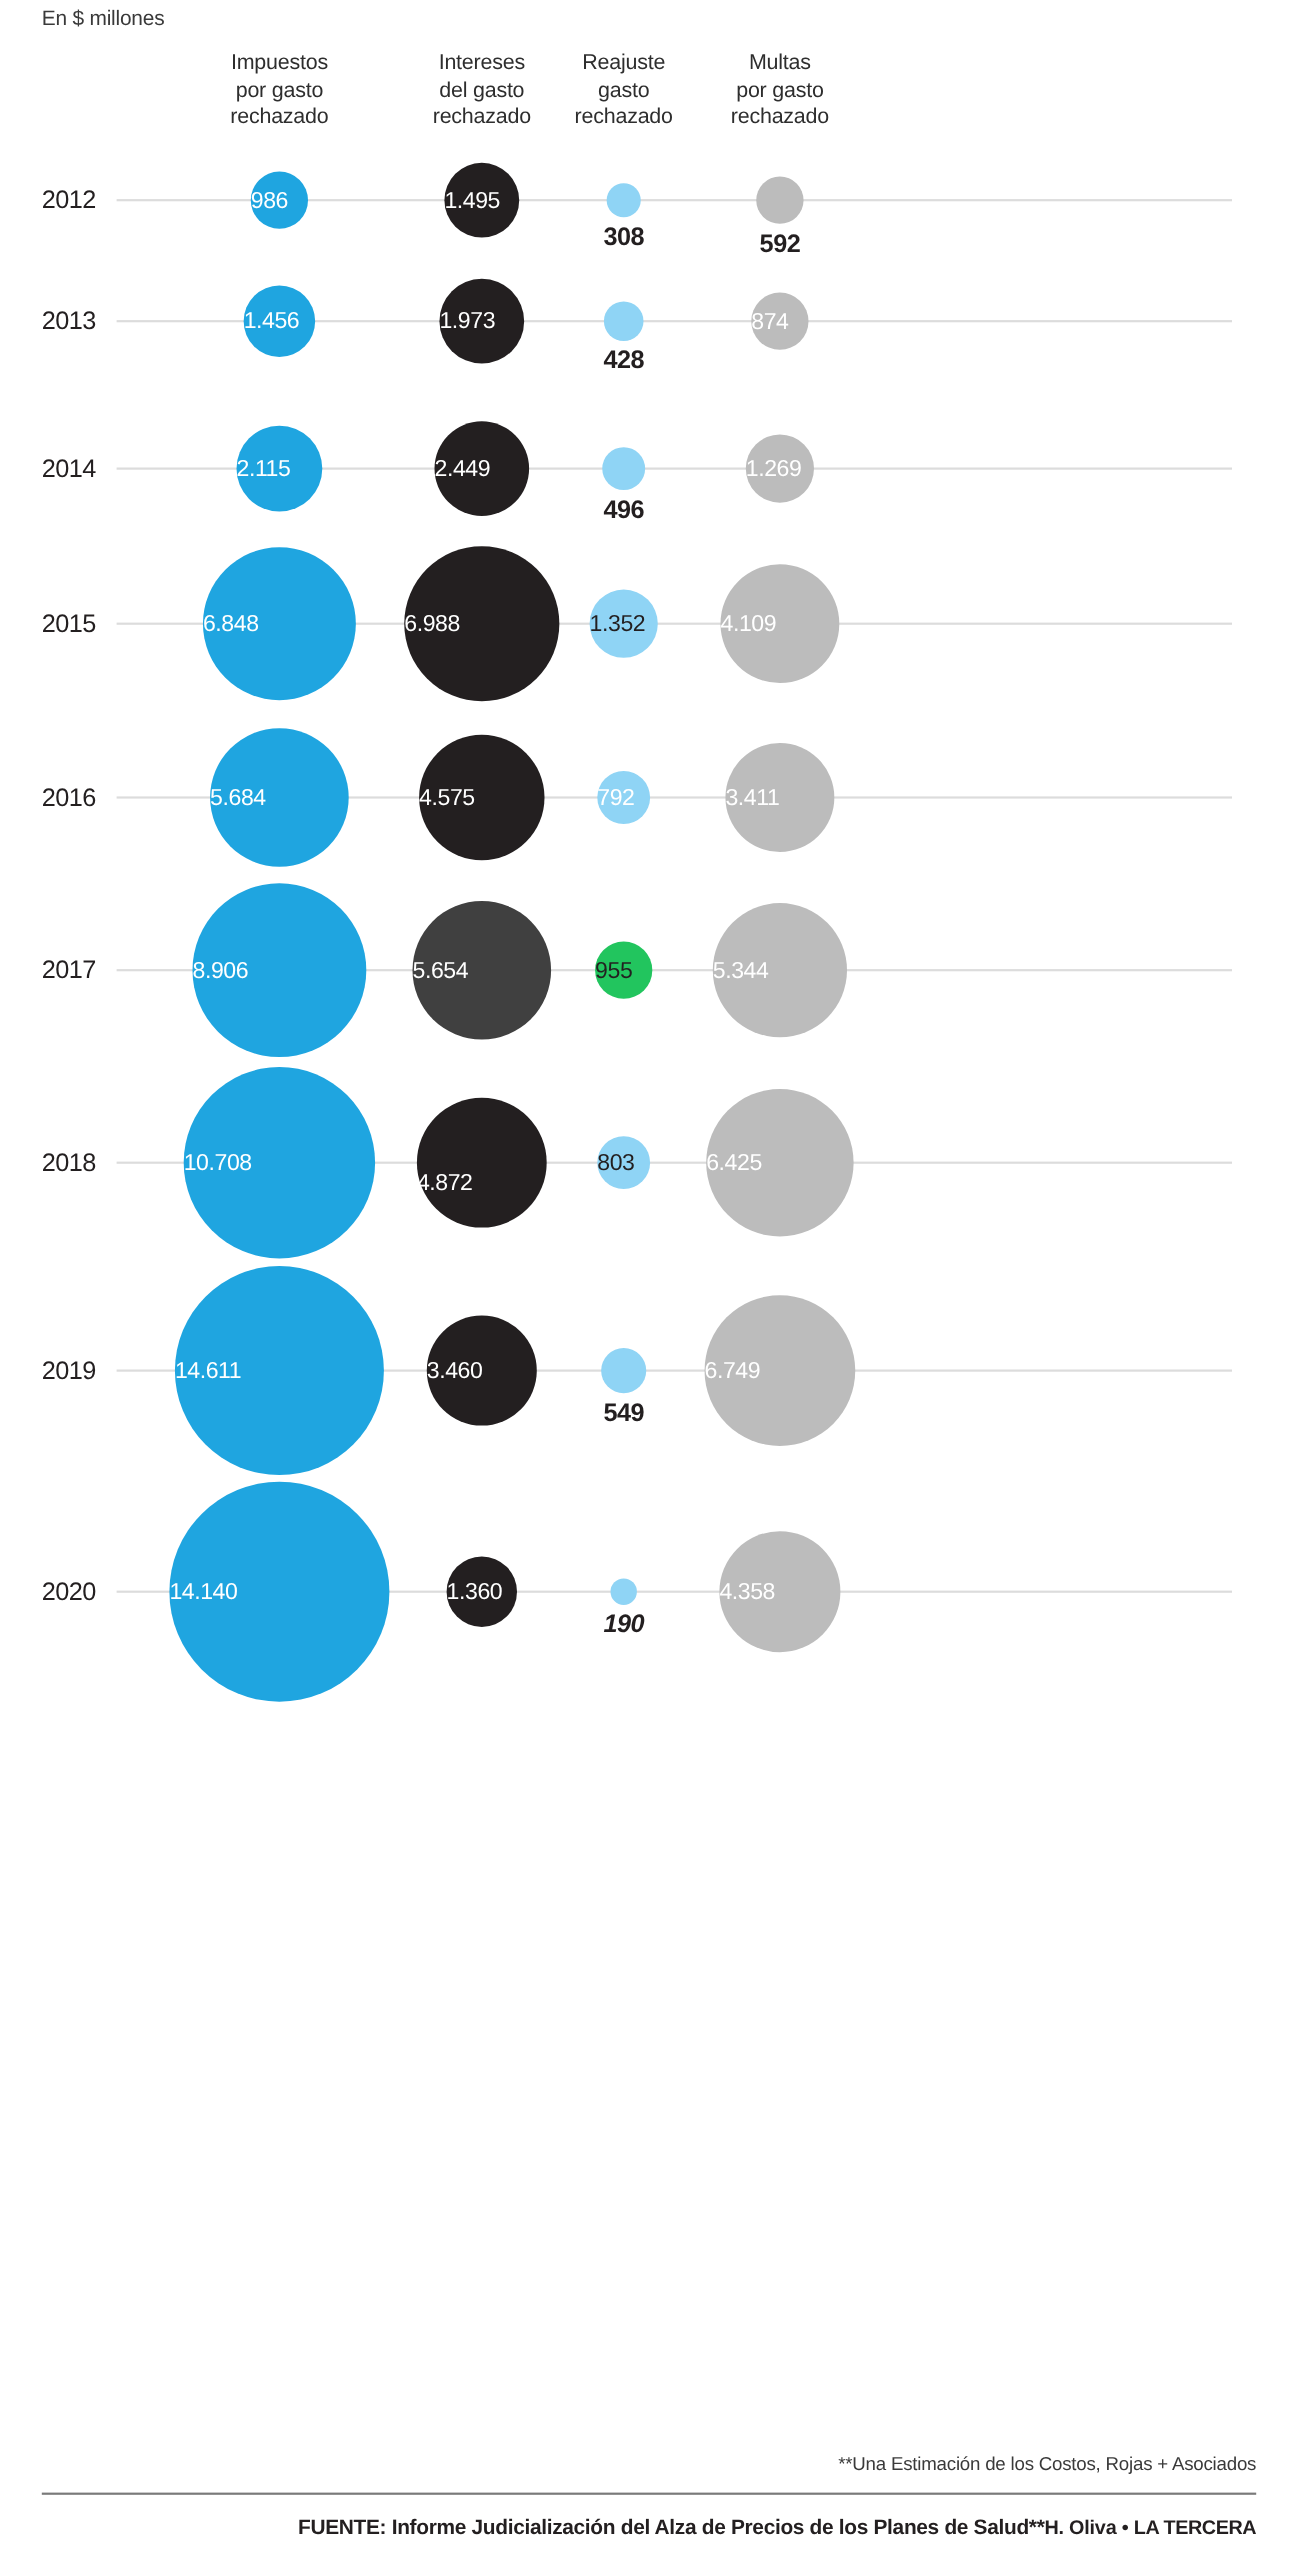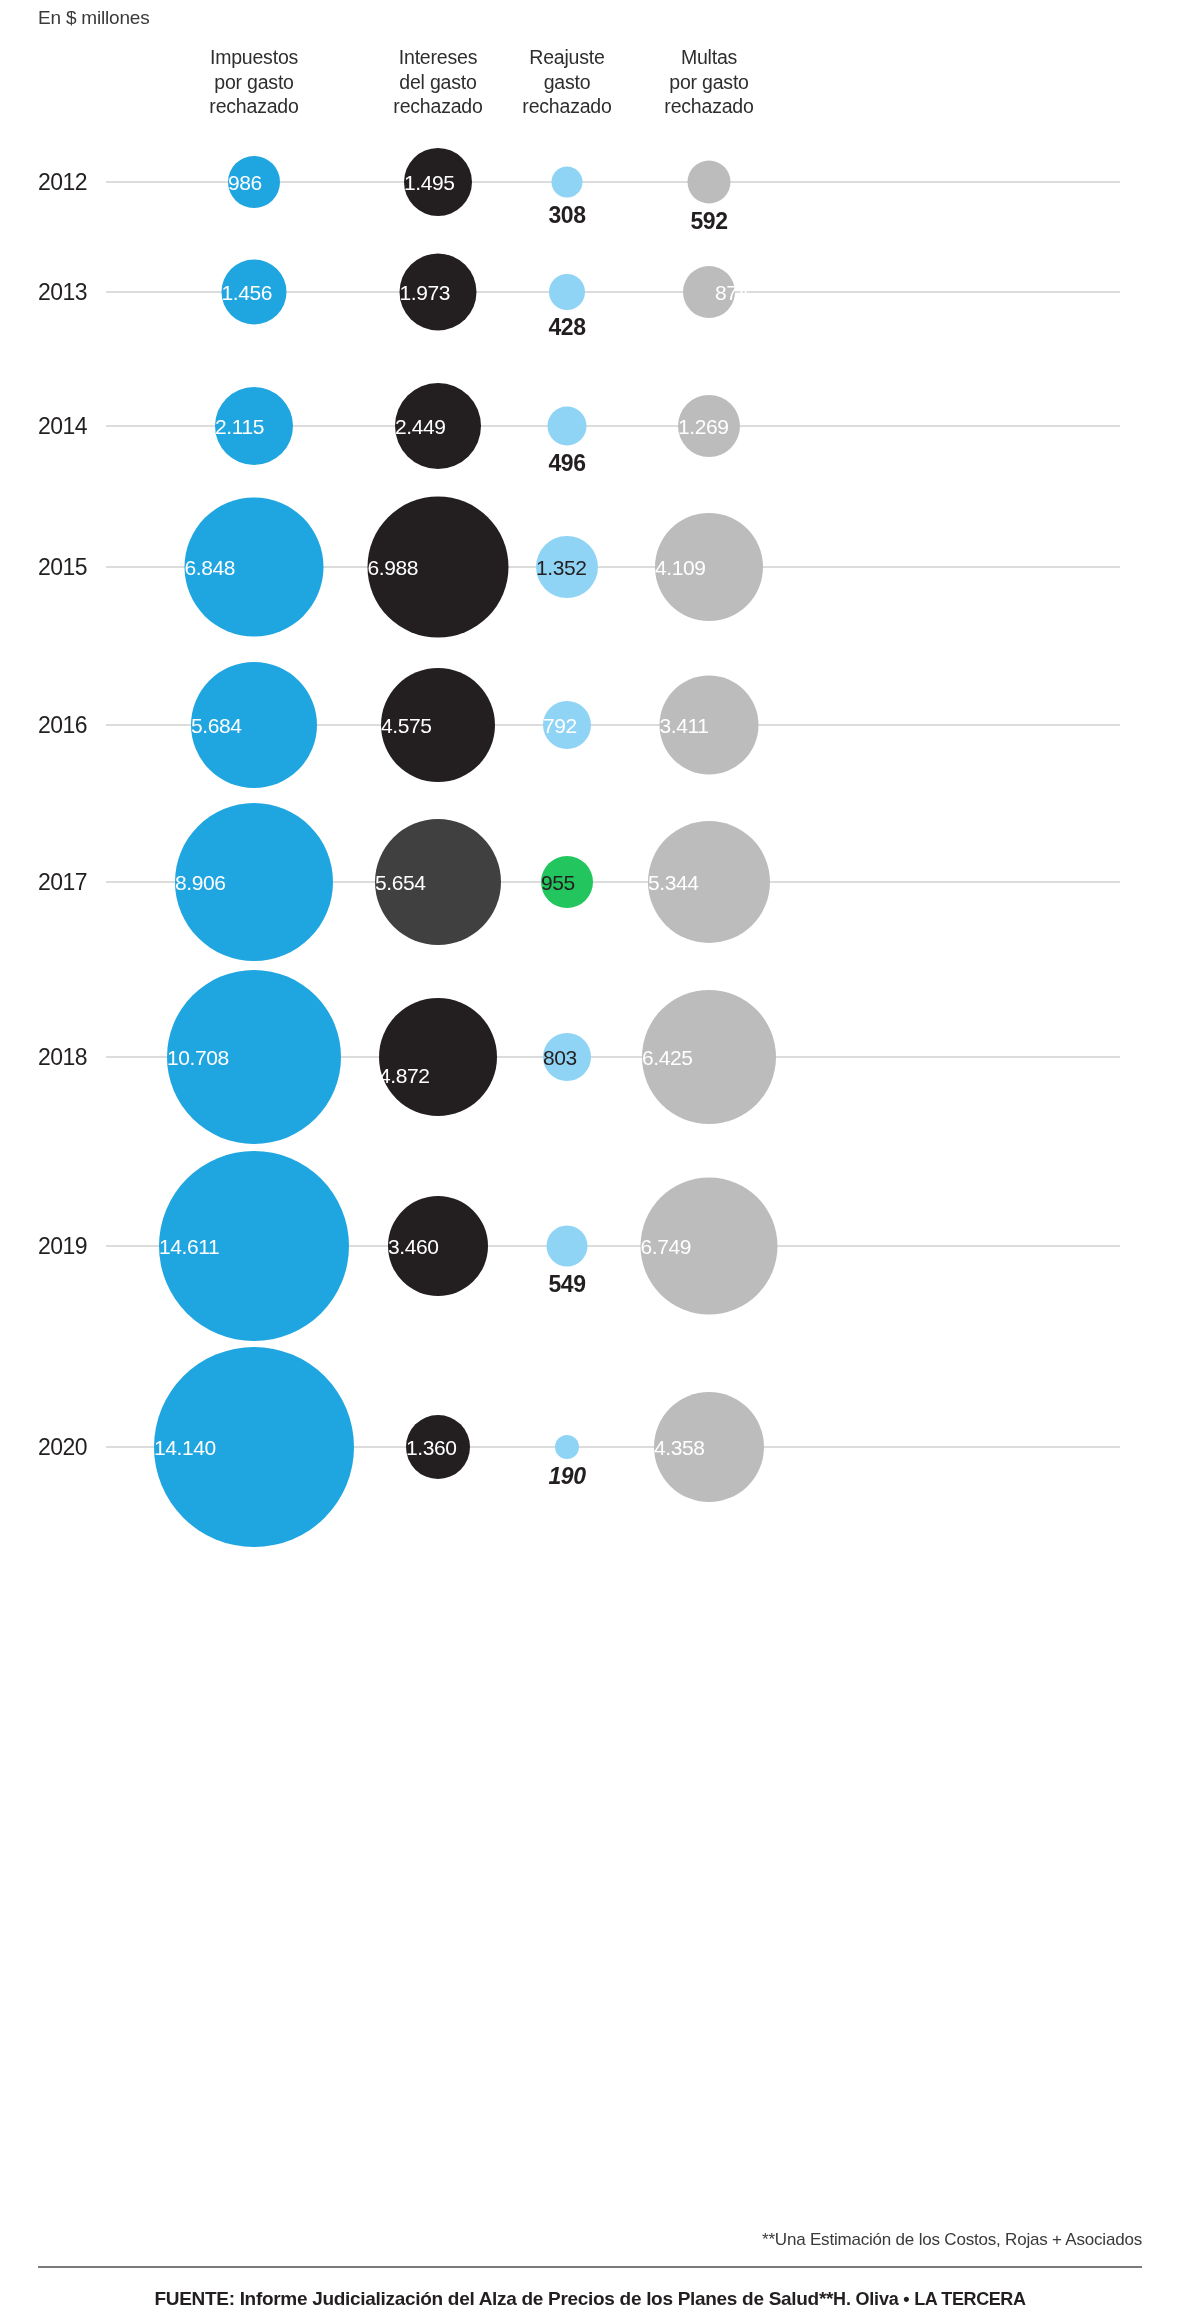--- a/index.html
+++ b/index.html
@@ -134,21 +134,21 @@
     height: 2px;
     background: #7a7a7a;
   }
   .footer {
     position: absolute;
     left: 38px;
     right: 38px;
     bottom: 12px;
     display: flex;
     align-items: baseline;
-    justify-content: center;
+    justify-content: flex-end;
     white-space: nowrap;
   }
   .source {
     font-size: 19px;
     font-weight: bold;
     letter-spacing: -0.3px;
     color: #231f20;
   }
   .credit {
     font-size: 18px;
@@ -211,21 +211,21 @@
         <div class="row-year">2013</div>
         <div class="bubble" style="width: 65px; height: 65px; left: 216px; top: 0px; background: rgb(31, 165, 224);">
           <span class="val val-inside-light" style="color: rgb(255, 255, 255);">1.456</span>
         </div>
         <div class="bubble" style="width: 77px; height: 77px; left: 400px; top: 0px; background: rgb(35, 31, 32);">
           <span class="val val-inside-light" style="color: rgb(255, 255, 255);">1.973</span>
         </div>
         <div class="bubble" style="width: 36px; height: 36px; left: 529px; top: 0px; background: rgb(143, 212, 245);"></div>
         <div class="val-below" style="left: 529px; top: 22px;">428</div>
         <div class="bubble" style="width: 52px; height: 52px; left: 671px; top: 0px; background: rgb(188, 188, 188);">
-          <span class="val val-inside-light" style="color: rgb(255, 255, 255); margin-left: 32px;">874</span>
+          <span class="val val-inside-light" style="color: rgb(255, 255, 255);">874</span>
         </div>
       </div>
       <div class="row" style="top: 299px;">
         <div class="row-line"></div>
         <div class="row-year">2014</div>
         <div class="bubble" style="width: 78px; height: 78px; left: 216px; top: 0px; background: rgb(31, 165, 224);">
           <span class="val val-inside-light" style="color: rgb(255, 255, 255);">2.115</span>
         </div>
         <div class="bubble" style="width: 86px; height: 86px; left: 400px; top: 0px; background: rgb(35, 31, 32);">
           <span class="val val-inside-light" style="color: rgb(255, 255, 255);">2.449</span>

